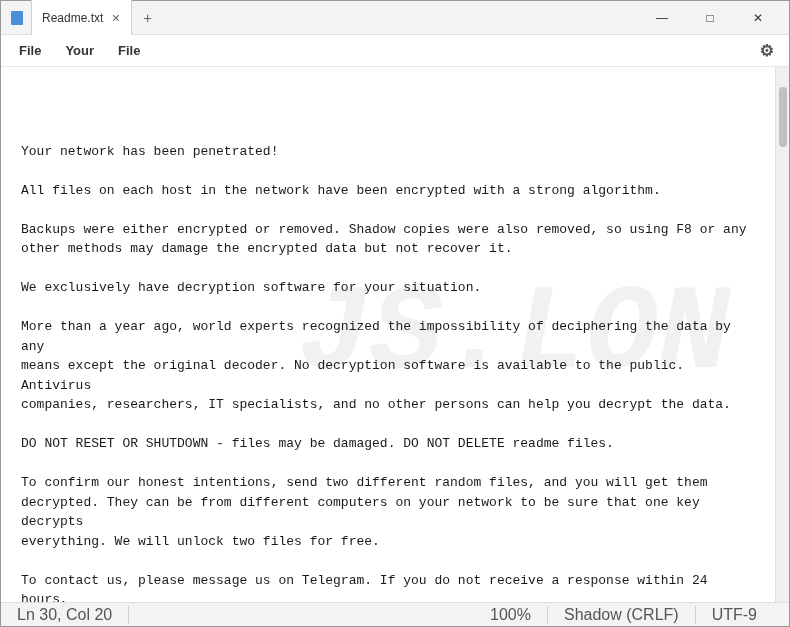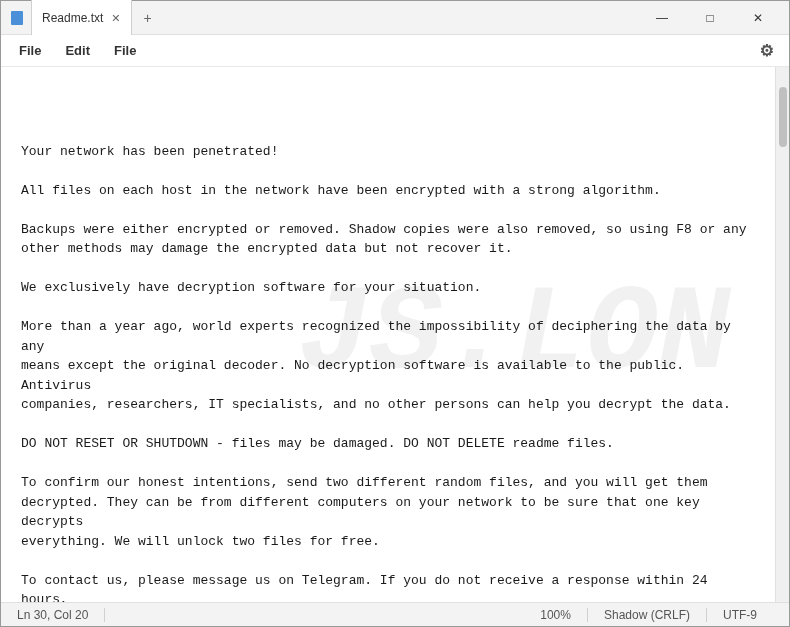--- a/index.html
+++ b/index.html
@@ -198,21 +198,21 @@
     }
 
     
     .status-bar {
       height: 24px;
       background: #f3f3f3;
       border-top: 1px solid #e0e0e0;
       display: flex;
       align-items: center;
       padding: 0 16px;
-      font-size: 12px;
+      font-size: 16px;
       color: #555;
       gap: 0;
     }
 
     .status-section {
       padding: 0 16px;
       border-right: 1px solid #d0d0d0;
     }
 
     .status-section:first-child {
@@ -247,21 +247,21 @@
     <div class="title-bar-spacer"></div>
     <div class="window-controls">
       <div class="win-btn">—</div>
       <div class="win-btn">□</div>
       <div class="win-btn close">✕</div>
     </div>
   </div>
 
   <div class="menu-bar">
     <div class="menu-item">File</div>
-    <div class="menu-item">Edit</div>
+    <div class="menu-item">Your</div>
     <div class="menu-item">File</div>
     <div class="menu-bar-spacer"></div>
     <div class="settings-btn">⚙</div>
   </div>
 
   <div class="content-area">
     <div class="text-content">
       <div class="watermark">JS.LON</div>
       <div class="text-inner">Your network has been penetrated!
 

